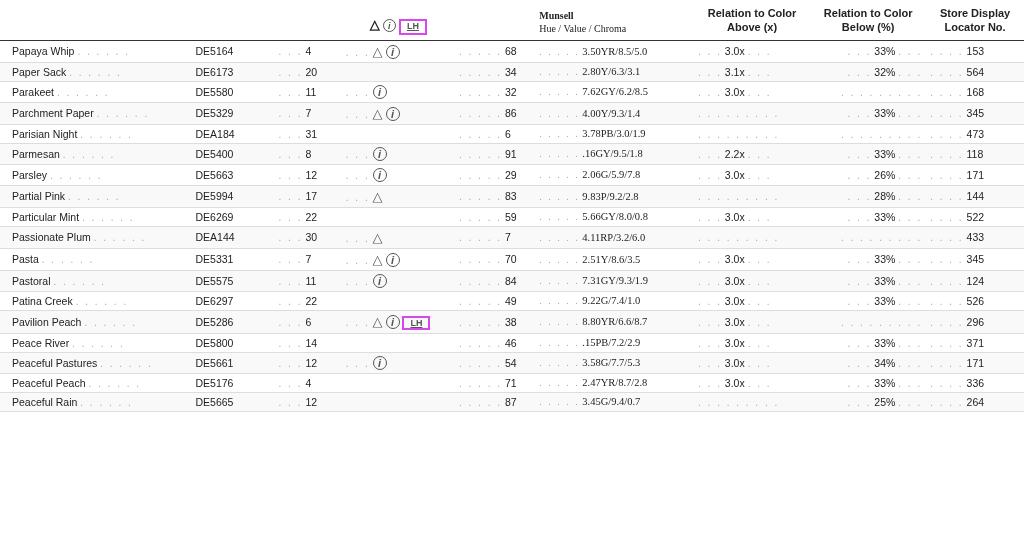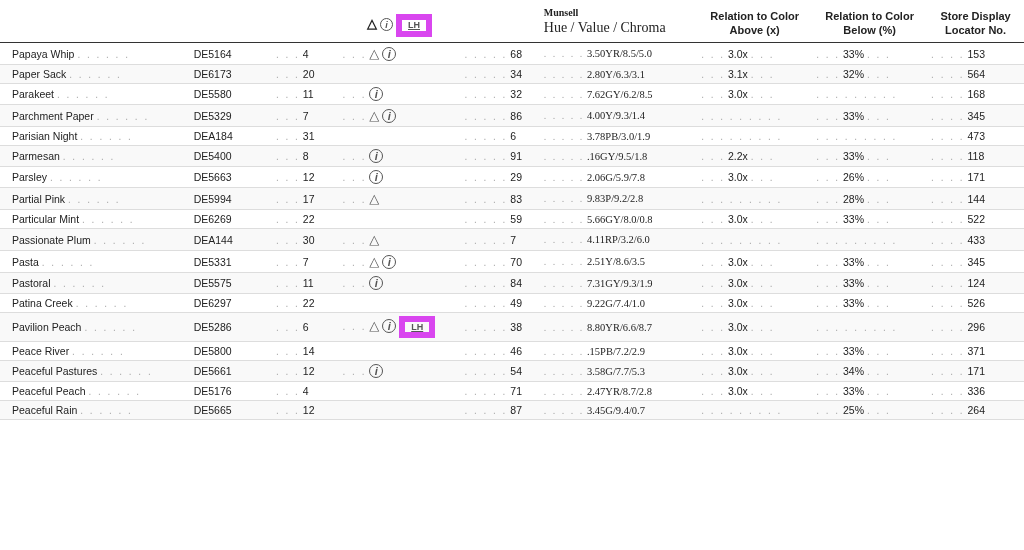--- a/index.html
+++ b/index.html
@@ -47,46 +47,46 @@
       vertical-align: middle;
       white-space: nowrap;
     }
     .col-name { width: 130px; padding-left: 12px; }
     .col-no { width: 68px; }
     .col-page { width: 55px; }
     .col-icons { width: 70px; }
     .col-lrv { width: 48px; }
     .col-munsell { width: 130px; font-family: Liberation Serif, serif; }
     .col-above { width: 95px; text-align: left; }
-    .col-below { width: 95px; text-align: left; }
+    .col-below { width: 95px; text-align: right; }
     .col-store { width: 80px; text-align: left; }
 
     .icon-tri { display: inline-block; font-size: 12px; }
     .icon-circle-i { display: inline-block; font-size: 11px; border: 1px solid #555; border-radius: 50%; width: 14px; height: 14px; text-align: center; line-height: 13px; font-style: italic; font-weight: bold; color: #555; }
-    .icon-lh { display: inline-block; font-size: 9px; border: 6px solid #d946ef; padding: 0 6px; color: #555; font-weight: bold; text-decoration: underline; }
+    .icon-lh { display: inline-block; font-size: 9px; border: 2px solid #d946ef; padding: 0 6px; color: #555; font-weight: bold; text-decoration: underline; }
     th.munsell-header { font-size: 10px; font-weight: bold; }
     .dots-cell { color: #aaa; font-size: 10px; letter-spacing: 2px; }
   </style>
 </head>
 <body>
 
 <div class="table-container">
   <table>
     <thead>
       <tr>
         <th class="col-name"></th>
         <th class="col-no"></th>
         <th class="col-page"></th>
         <th class="col-icons center">
           <span style="font-size:13px;">△</span>
           <span class="icon-circle-i" style="font-size:9px;width:13px;height:13px;line-height:12px;">i</span>
           <span class="icon-lh" style="font-size:9px;">LH</span>
         </th>
         <th class="col-lrv"></th>
-        <th class="col-munsell munsell-header">Munsell<br><span style="font-weight:normal;font-size:14px;">Hue / Value / Chroma</span></th>
+        <th class="col-munsell munsell-header">Munsell<br><span style="font-weight:normal;font-size:10px;">Hue / Value / Chroma</span></th>
         <th class="col-above center">Relation to Color<br>Above (x)</th>
         <th class="col-below center">Relation to Color<br>Below (%)</th>
         <th class="col-store right">Store Display<br>Locator No.</th>
       </tr>
     </thead>
     <tbody id="table-body">
     <tr>
     <td class="col-name">
       Papaya Whip <span class="dots-cell">. . . . . .</span>
     </td>

